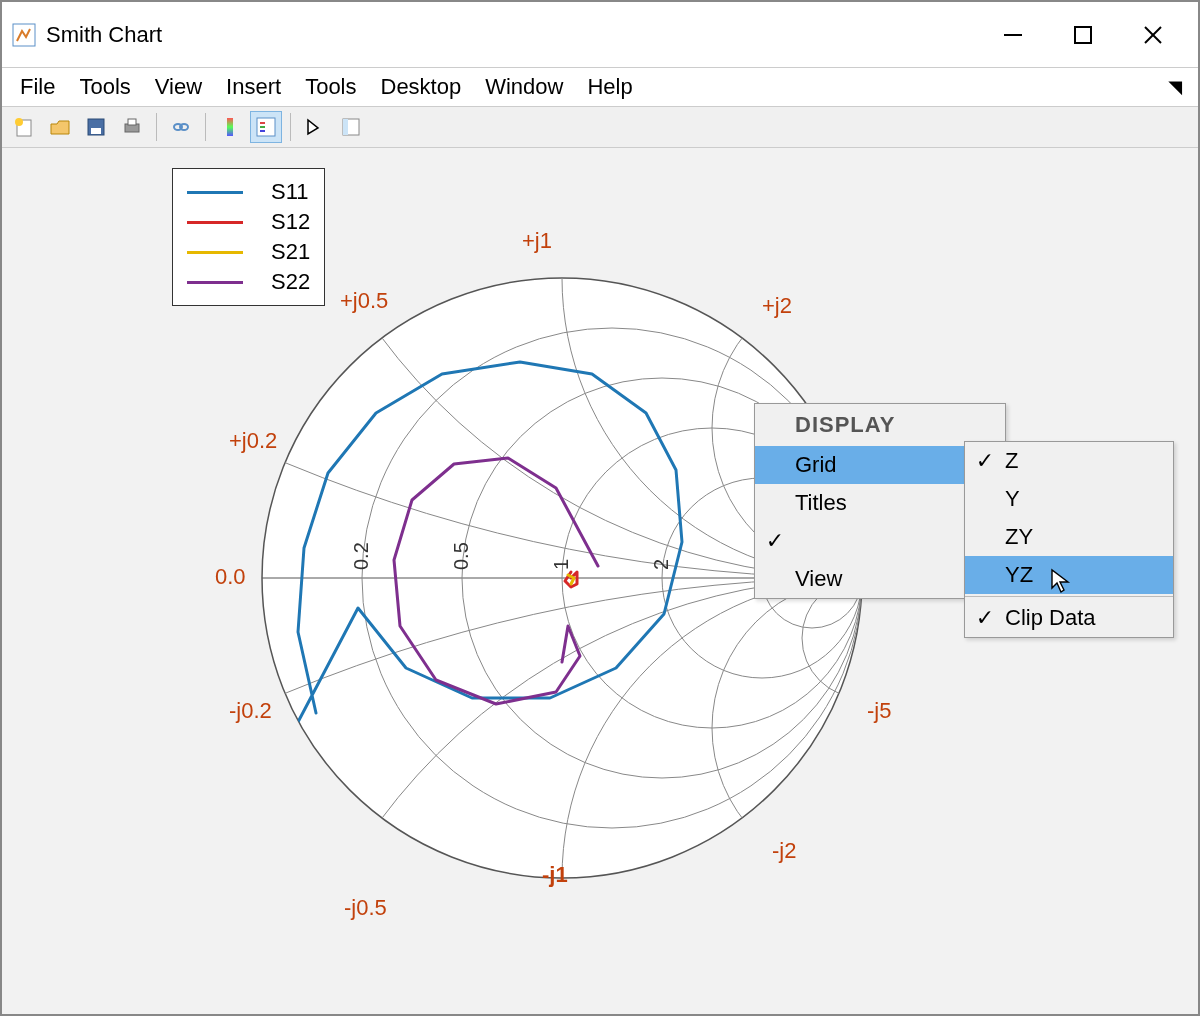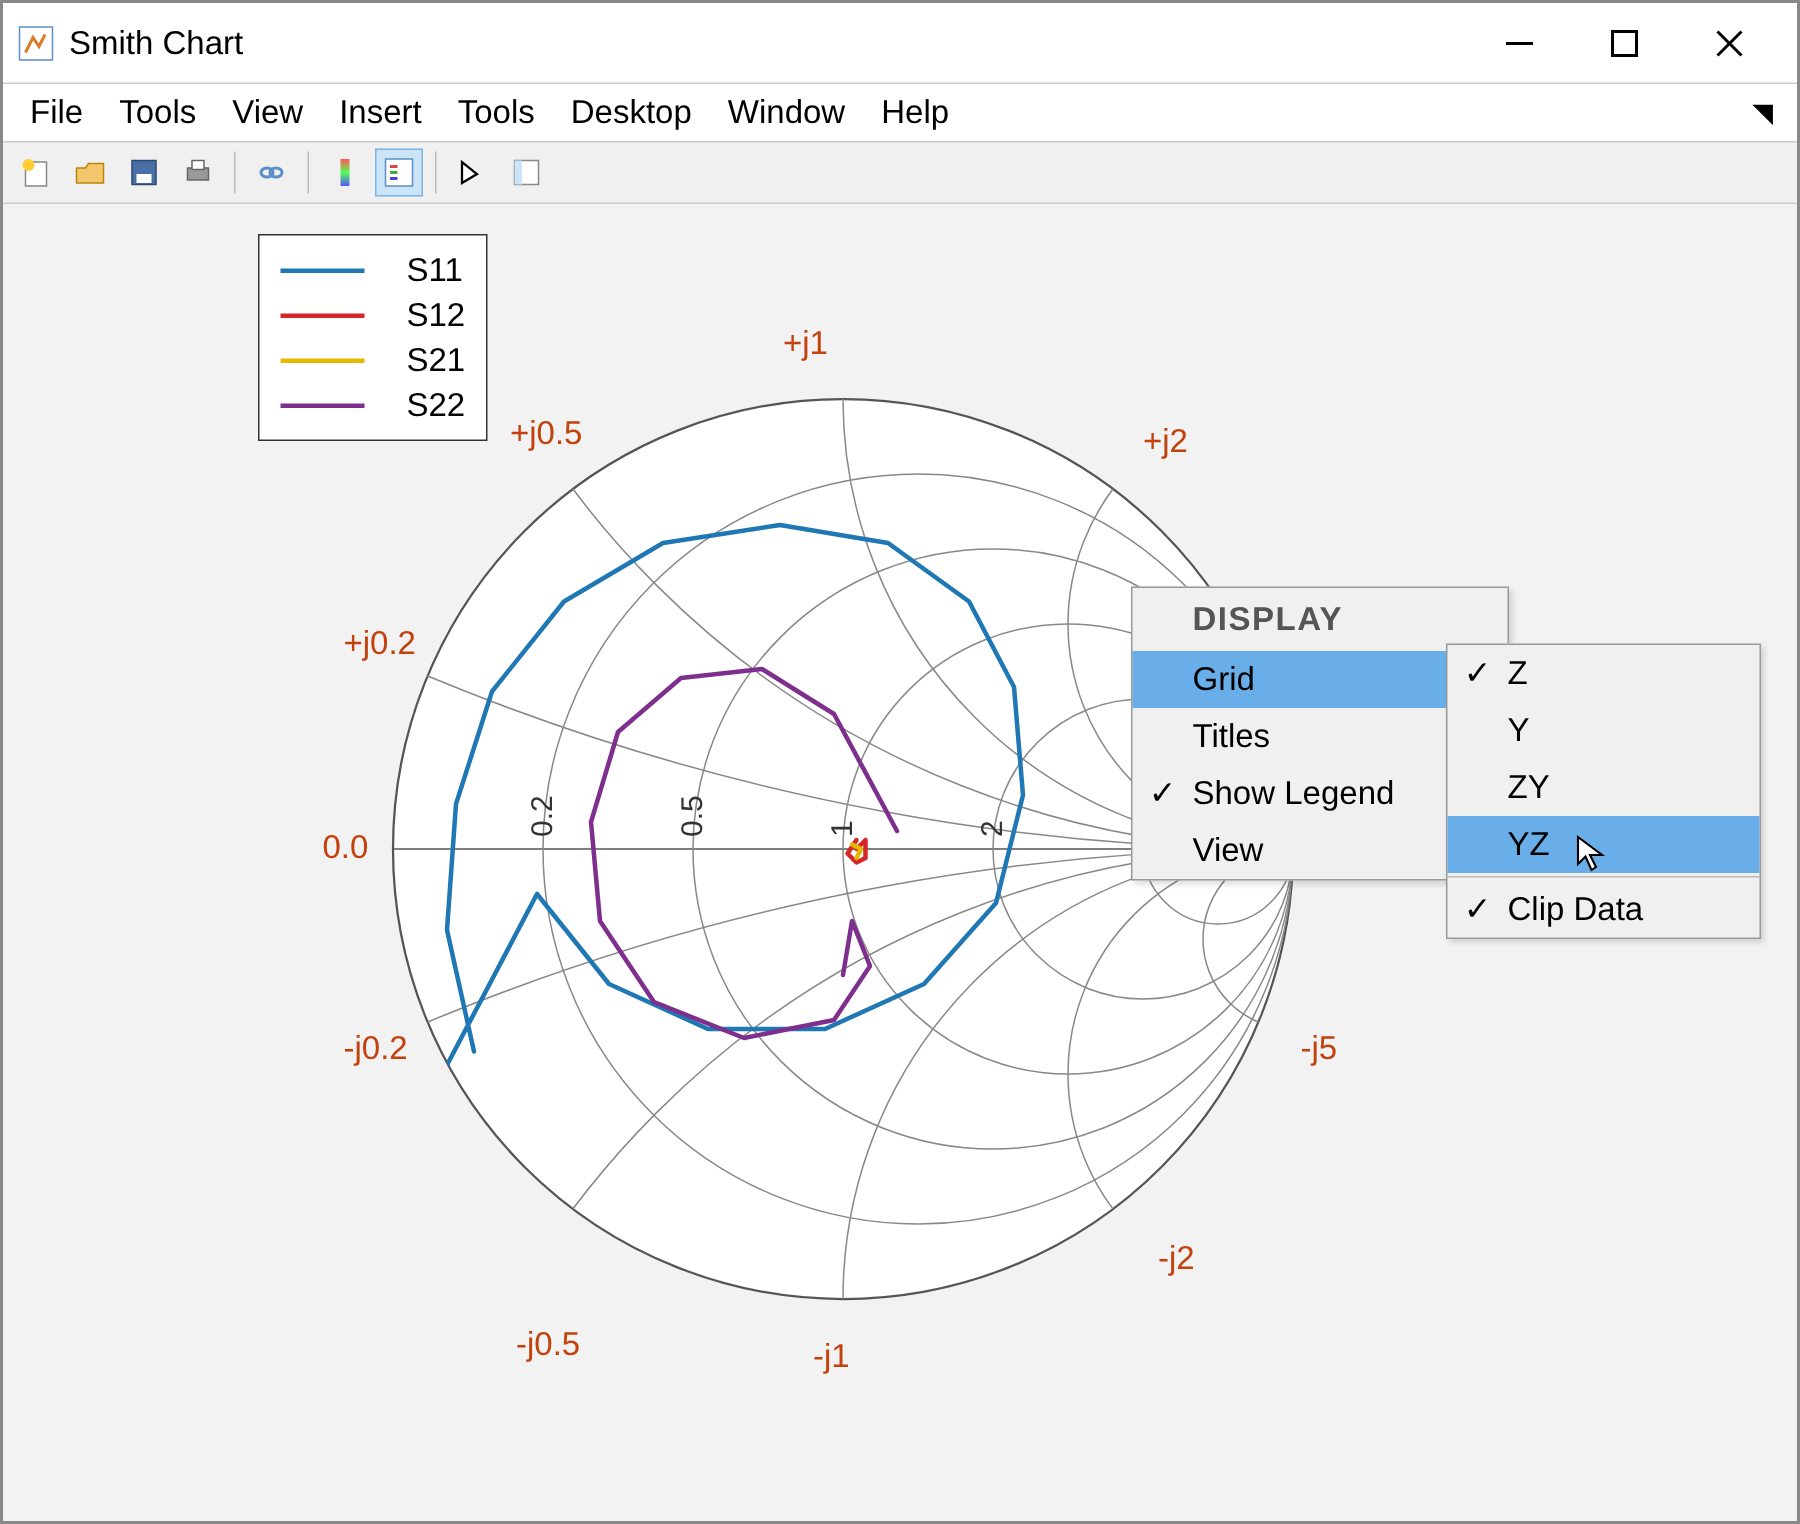--- a/index.html
+++ b/index.html
@@ -1,17 +1,17 @@
 <!DOCTYPE html>
 <html><head>
 <meta charset="utf-8">
 <style>
 * { box-sizing: border-box; margin: 0; padding: 0; }
 body { font-family: "Segoe UI", Arial, sans-serif; background: #fff; width: 1200px; height: 1016px; overflow: hidden; border: 2px solid #888; }
-.titlebar { height: 54px; display: flex; align-items: center; padding: 0 10px; background: #fff; border-bottom: 1px solid #ccc; }
+.titlebar { height: 66px; display: flex; align-items: center; padding: 0 10px; background: #fff; border-bottom: 1px solid #ccc; }
 .titlebar .app-icon { width: 24px; height: 24px; margin-right: 10px; display: flex; align-items: center; justify-content: center; }
 .titlebar .title { font-size: 22px; flex: 1; }
 .winbtns { display: flex; gap: 40px; padding-right: 20px; }
 .winbtn { width: 30px; height: 30px; display: flex; align-items: center; justify-content: center; }
 .menubar { height: 38px; display: flex; align-items: center; padding: 0 8px; gap: 4px; font-size: 22px; }
 .menubar .menu-item { padding: 4px 10px; cursor: default; }
 .menubar .dock-arrow { margin-left: auto; margin-right: 8px; font-size: 18px; }
 .toolbar { height: 42px; background: #f0f0f0; border-top: 1px solid #ccc; border-bottom: 1px solid #ccc; display: flex; align-items: center; padding: 0 6px; gap: 4px; }
 .toolbar .tb-btn { width: 32px; height: 32px; display: flex; align-items: center; justify-content: center; border: 1px solid transparent; }
 .toolbar .tb-btn.active { background: #cce4f7; border: 1px solid #7eb4e1; }
@@ -179,21 +179,21 @@
       </g>
   </svg>
 
   <div class="axis-label" style="left:520px; top:80px;">+j1</div>
   <div class="axis-label" style="left:338px; top:140px;">+j0.5</div>
   <div class="axis-label" style="left:760px; top:145px;">+j2</div>
   <div class="axis-label" style="left:227px; top:280px;">+j0.2</div>
   <div class="axis-label" style="left:213px; top:416px;">0.0</div>
   <div class="axis-label" style="left:227px; top:550px;">-j0.2</div>
   <div class="axis-label" style="left:342px; top:724px;margin-top:23px;">-j0.5</div>
-  <div class="axis-label" style="left:540px; top:755px;">-j1</div>
+  <div class="axis-label" style="left:540px; top:714px;font-weight:bold;">-j1</div>
   <div class="axis-label" style="left:770px; top:690px;">-j2</div>
   <div class="axis-label" style="left:865px; top:550px;">-j5</div>
 
   <div class="legend-box">
     <div class="legend-row">
         <div class="legend-swatch" style="background:#1f77b4"></div>
         <span>S11</span>
       </div>
     <div class="legend-row">
         <div class="legend-swatch" style="background:#d62728"></div>
@@ -216,21 +216,20 @@
       <span class="label">Grid</span>
       <span class="arrow">▶</span>
     </div>
     <div class="cm-item">
       <span class="check"></span>
       <span class="label">Titles</span>
       <span class="arrow">▶</span>
     </div>
     <div class="cm-item">
       <span class="check">✓</span>
-      <span class="label">Show Legend</span>
       <span class="arrow"></span>
     </div>
     <div class="cm-item">
       <span class="check"></span>
       <span class="label">View</span>
       <span class="arrow">▶</span>
     </div>
   </div>
 
   <div class="context-menu" style="left:962px; top:293px; width:210px;">

